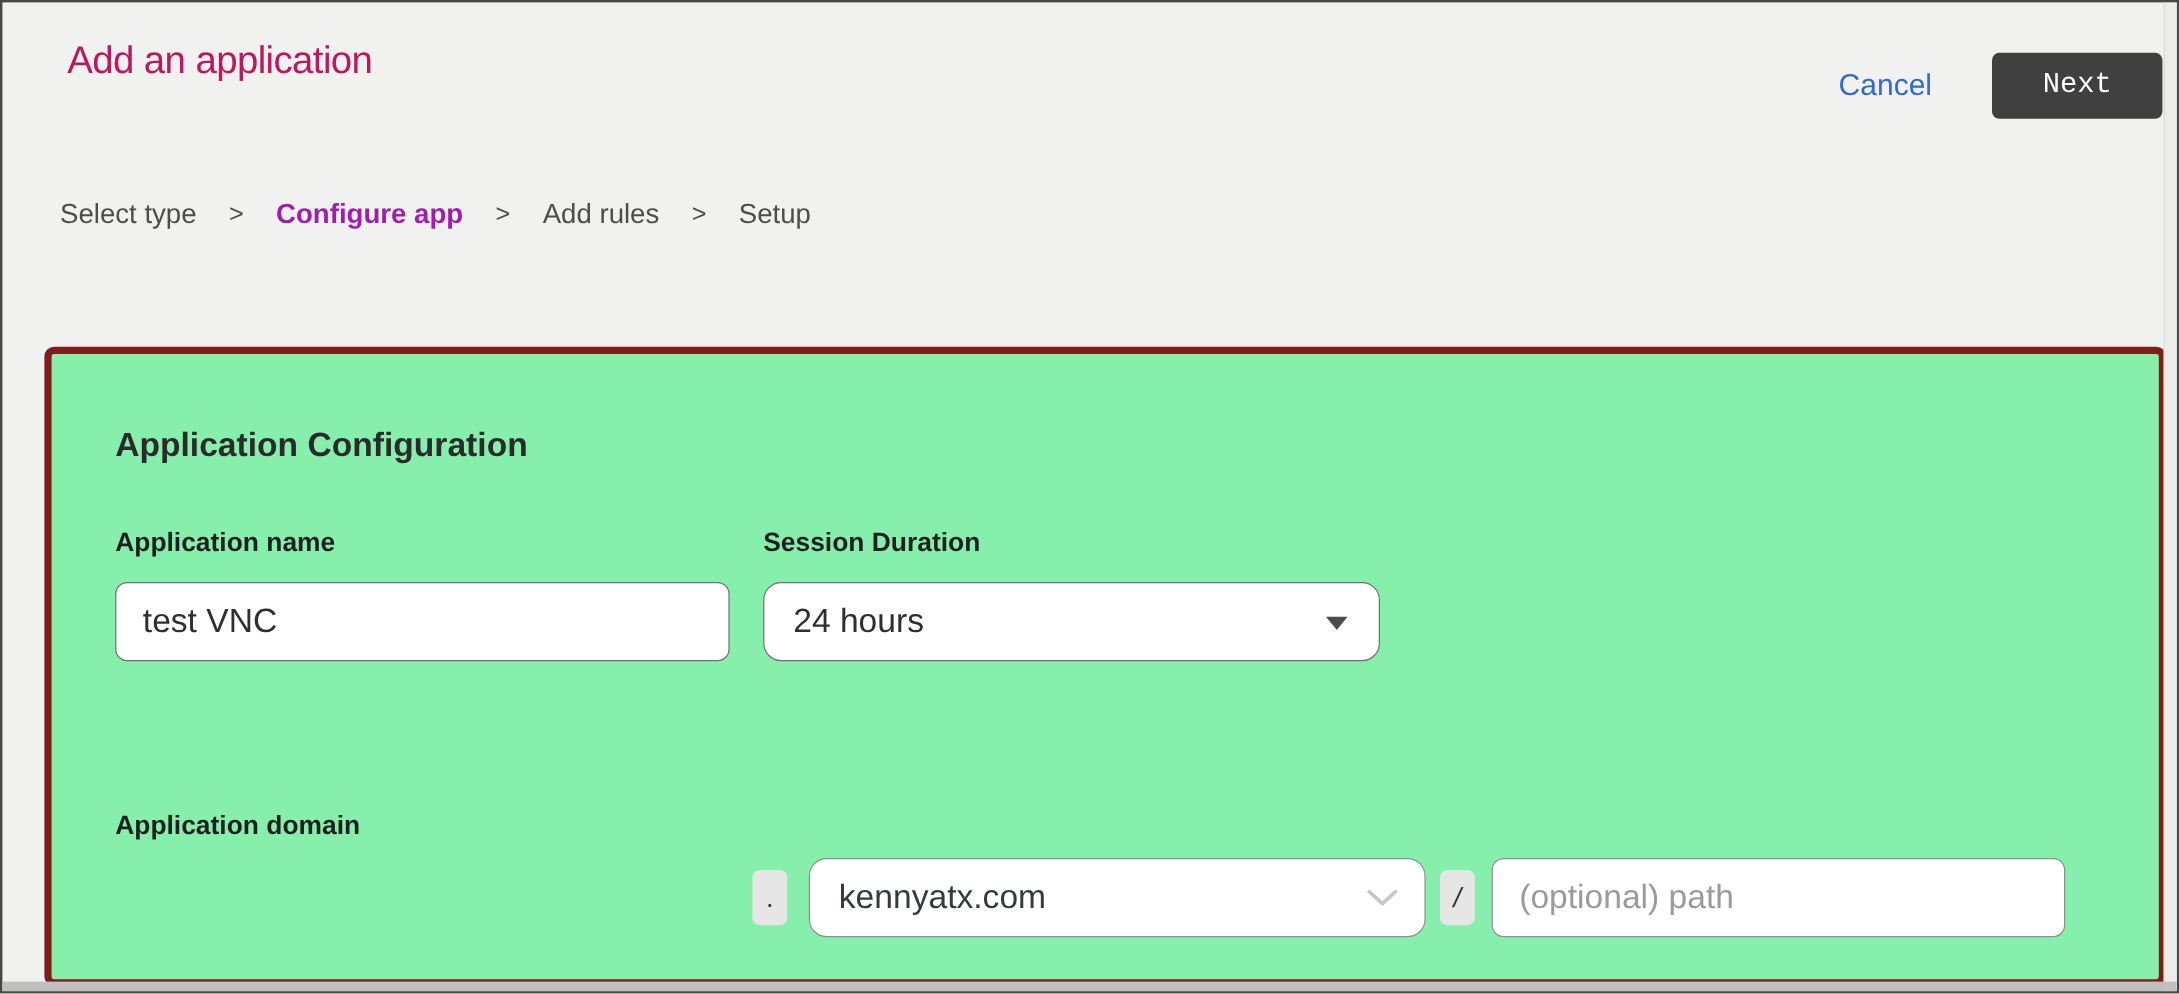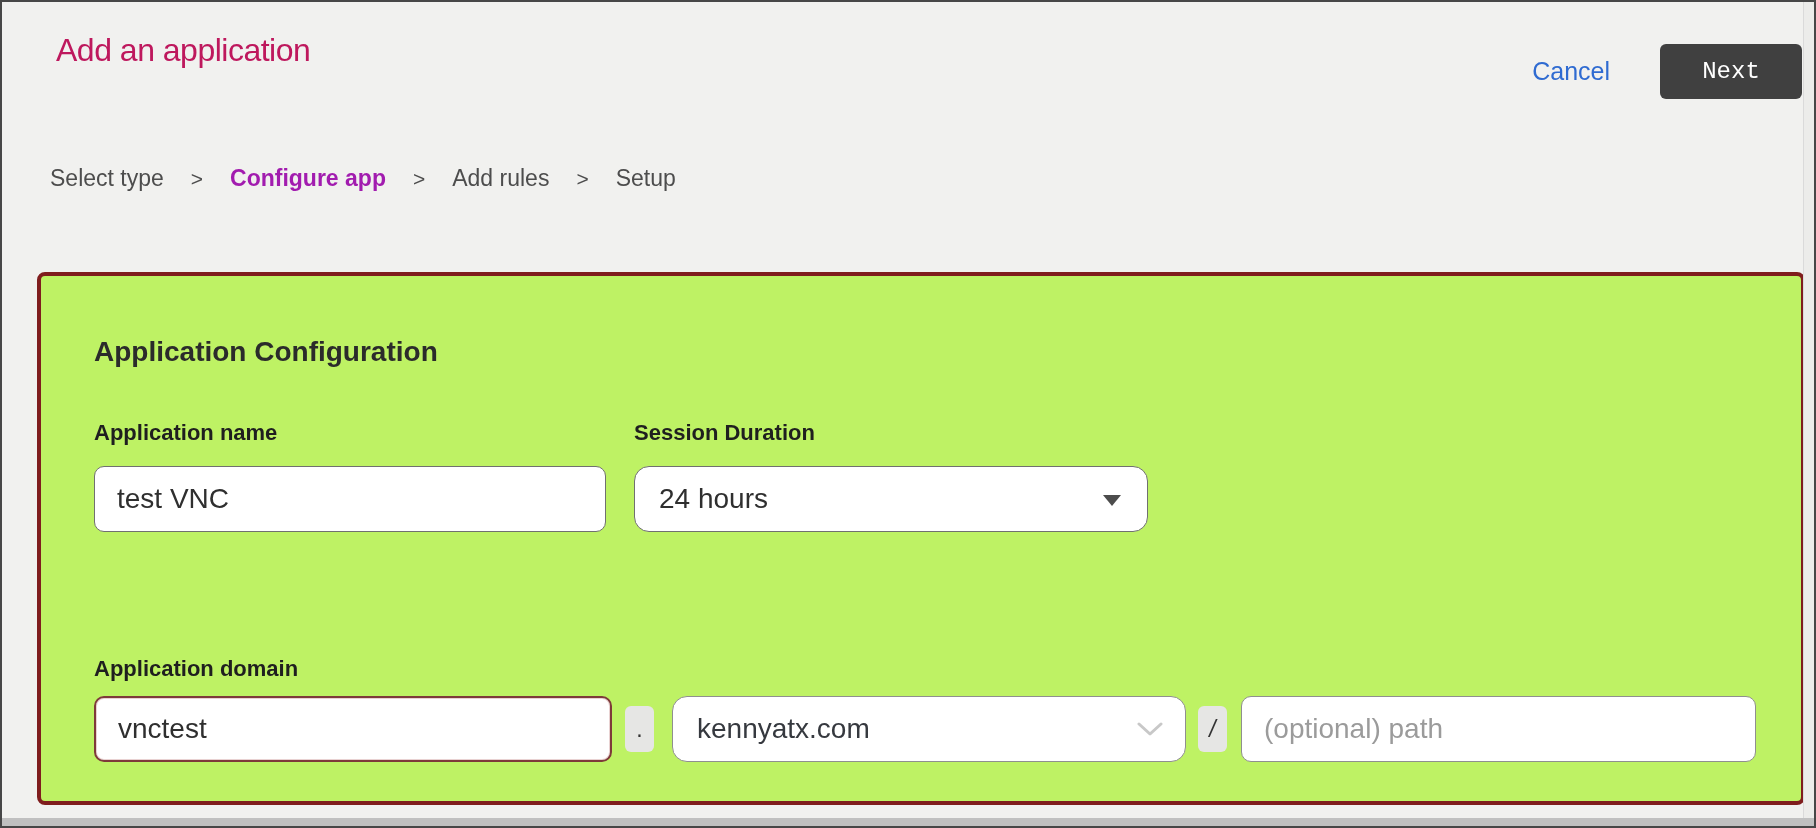--- a/index.html
+++ b/index.html
@@ -61,25 +61,25 @@
     color: #4d4d4d;
     text-align: right;
   }
   .crumb { color: #4d4d4d; cursor: pointer; }
   .crumb.current { color: #a21caf; font-weight: 700; cursor: default; }
   .crumb-sep { margin: 0 27px; color: #4d4d4d; font-size: 21px; }
 
   
   .card {
     position: absolute;
-    left: 35px; top: 270px;
+    left: 35px; top: 287px;
     width: 1768px;
     height: 533px;
-    background: #bef264;
-    border: 4px solid #7f1d1d;
+    background: #86efac;
+    border: 6px solid #7f1d1d;
     border-radius: 8px;
   }
   .section-title {
     position: absolute;
     left: 53px; top: 60px;
     font-size: 28px;
     font-weight: 700;
     color: #2b2b2b;
   }
   .field-label {
@@ -157,21 +157,21 @@
   .select-domain {
     left: 631px; top: 420px; width: 514px;
     border: 1px solid #8f8f8f;
     color: #36393f;
   }
   .chevron-svg {
     position: absolute;
     right: 22px; top: 50%;
     margin-top: -7px;
   }
-  .input-path { left: 1200px; top: 420px; width: 515px; border-color: #8f8f8f; border-width: 1px; }
+  .input-path { left: 1200px; top: 420px; width: 478px; border-color: #8f8f8f; border-width: 1px; }
 
   
   .scrollbar-track {
     position: absolute;
     top: 0; right: 0;
     width: 11px;
     height: 100%;
     background: #ececea;
     border-left: 1px solid #dadada;
   }
@@ -213,21 +213,20 @@
     <input class="text-input input-app-name" type="text" value="test VNC" style="">
 
     <label class="field-label label-duration">Session Duration</label>
     <div class="select-box select-duration">
       <span>24 hours</span>
       <span class="select-caret"></span>
     </div>
 
     <label class="field-label label-app-domain">Application domain</label>
 
-    <input class="text-input input-subdomain" type="text" value="vnctest" style="">
 
     <span class="sep-chip chip-dot">.</span>
 
     <div class="select-box select-domain">
       <span>kennyatx.com</span>
       <svg class="chevron-svg" width="26" height="15" viewBox="0 0 26 15">
         <polyline points="2,2 13,12 24,2" fill="none" stroke="#c8c8c8" stroke-width="3" stroke-linecap="round" stroke-linejoin="round"></polyline>
       </svg>
     </div>
 

